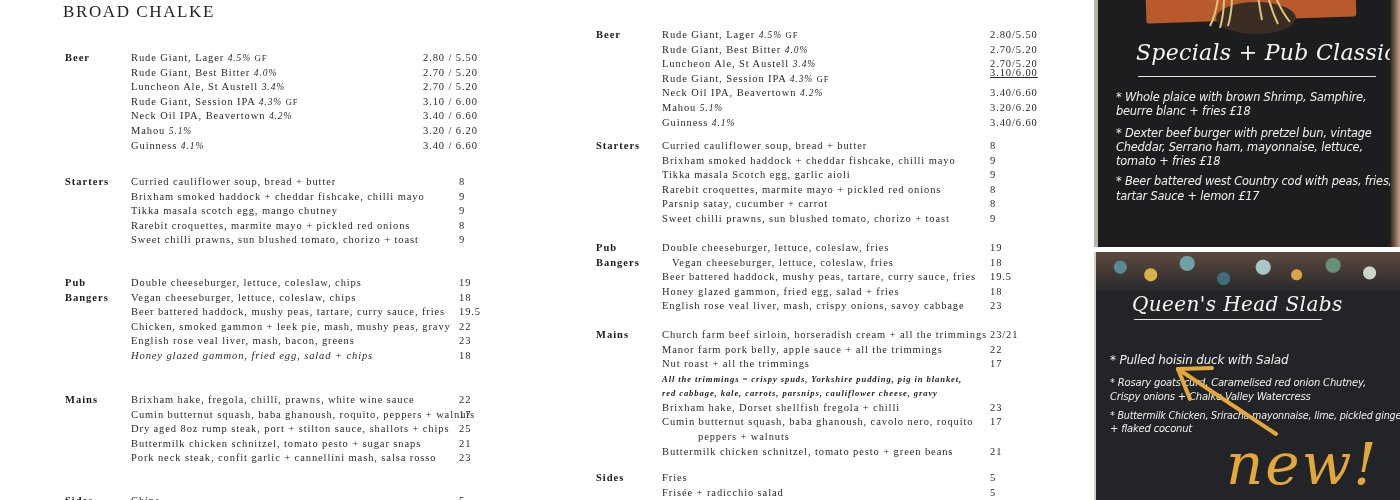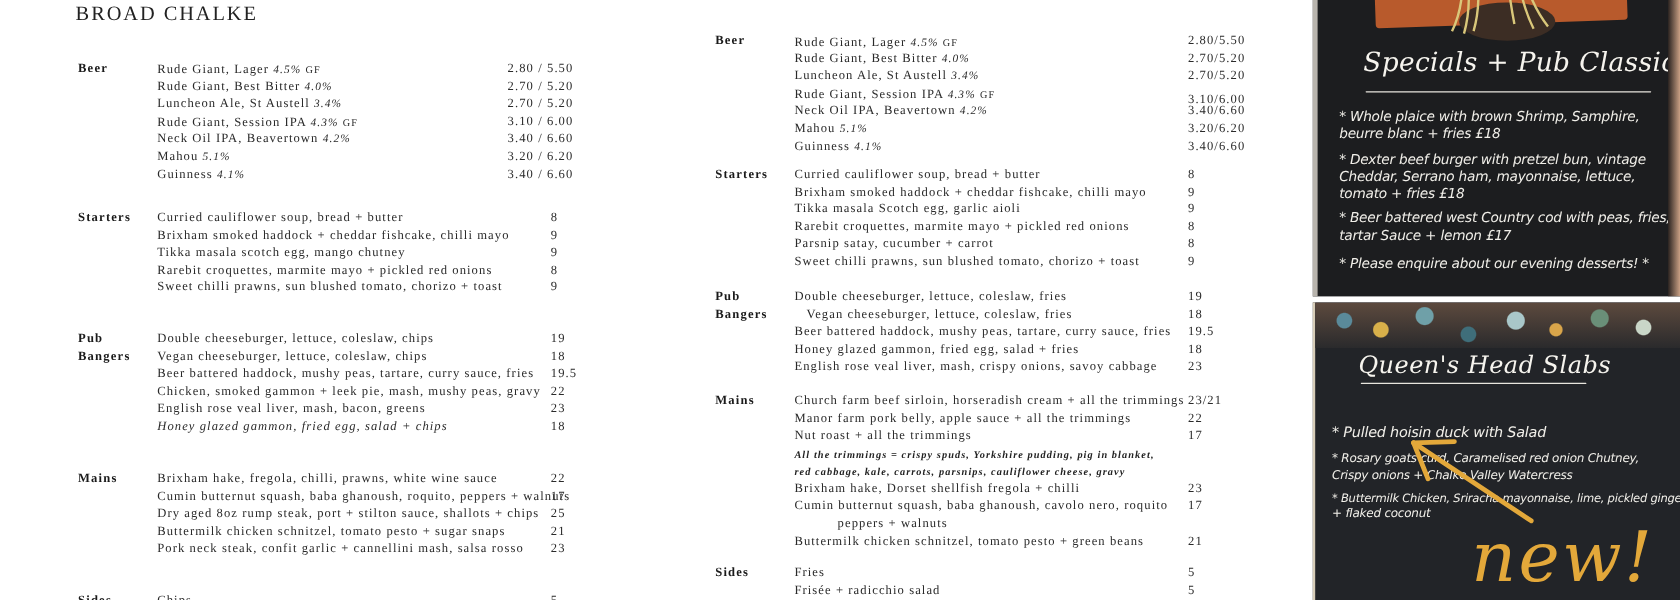--- a/index.html
+++ b/index.html
@@ -162,21 +162,21 @@
 <div class="col col-mid">
   <div class="sec-label" style="left:16px; top:28px;">Beer</div>
   <div id="M0">
       <div class="item" style="left: 82px; top: 28px;"><span>Rude Giant, Lager</span> <span class="abv">4.5%</span> <span class="gf">GF</span></div>
       <div class="price" style="left: 410px; top: 28px;">2.80/5.50</div>
       <div class="item" style="left: 82px; top: 42.6px;"><span>Rude Giant, Best Bitter</span> <span class="abv">4.0%</span></div>
       <div class="price" style="left: 410px; top: 42.6px;">2.70/5.20</div>
       <div class="item" style="left: 82px; top: 57.2px;"><span>Luncheon Ale, St Austell</span> <span class="abv">3.4%</span></div>
       <div class="price" style="left: 410px; top: 57.2px;">2.70/5.20</div>
       <div class="item" style="left: 82px; top: 71.8px;"><span>Rude Giant, Session IPA</span> <span class="abv">4.3%</span> <span class="gf">GF</span></div>
-      <div class="price" style="left: 410px; top: 77px;">3.10/6.00</div>
+      <div class="price" style="left: 410px; top: 66px; text-decoration: underline;">3.10/6.00</div>
       <div class="item" style="left: 82px; top: 86.4px;"><span>Neck Oil IPA, Beavertown</span> <span class="abv">4.2%</span></div>
       <div class="price" style="left: 410px; top: 86.4px;">3.40/6.60</div>
       <div class="item" style="left: 82px; top: 101px;"><span>Mahou</span> <span class="abv">5.1%</span></div>
       <div class="price" style="left: 410px; top: 101px;">3.20/6.20</div>
       <div class="item" style="left: 82px; top: 115.6px;"><span>Guinness</span> <span class="abv">4.1%</span></div>
       <div class="price" style="left: 410px; top: 115.6px;">3.40/6.60</div>
     </div>
 
   <div class="sec-label" style="left:16px; top:139px;">Starters</div>
   <div id="M1">
@@ -252,21 +252,20 @@
   </svg>
   <div class="board-title">Specials + Pub Classics</div>
   <div class="underline" style="left:40px; top:76px; width:238px;"></div>
   <div class="board-line" style="left:18px; top:90px;">* Whole plaice with brown Shrimp, Samphire,</div>
   <div class="board-line" style="left:18px; top:104px;">   beurre blanc + fries  £18</div>
   <div class="board-line" style="left:18px; top:126px;">* Dexter beef burger with pretzel bun, vintage</div>
   <div class="board-line" style="left:18px; top:140px;">   Cheddar, Serrano ham, mayonnaise, lettuce,</div>
   <div class="board-line" style="left:18px; top:154px;">   tomato + fries  £18</div>
   <div class="board-line" style="left:18px; top:174px;">* Beer battered west Country cod with peas, fries,</div>
   <div class="board-line" style="left:18px; top:189px;">  tartar Sauce + lemon  £17</div>
-  <div class="board-line" style="left:18px; top:212px;">* Please  enquire about our evening desserts!  *</div>
 </div>
 
 <div class="board board-bottom">
   <div class="foliage"></div>
   <div class="board-title">Queen's Head Slabs</div>
   <div class="underline" style="left:38px; top:67px; width:188px;"></div>
   <div class="board-line" style="left:14px; top:101px; font-size:12px;">* Pulled hoisin duck with Salad</div>
   <div class="board-line" style="left:14px; top:124px; font-size:10px;">* Rosary goats curd, Caramelised red onion Chutney,</div>
   <div class="board-line" style="left:14px; top:138px; font-size:10px;">   Crispy onions + Chalke Valley Watercress</div>
   <div class="board-line" style="left:14px; top:157px; font-size:9.6px;">* Buttermilk Chicken, Sriracha mayonnaise, lime, pickled ginger</div>

